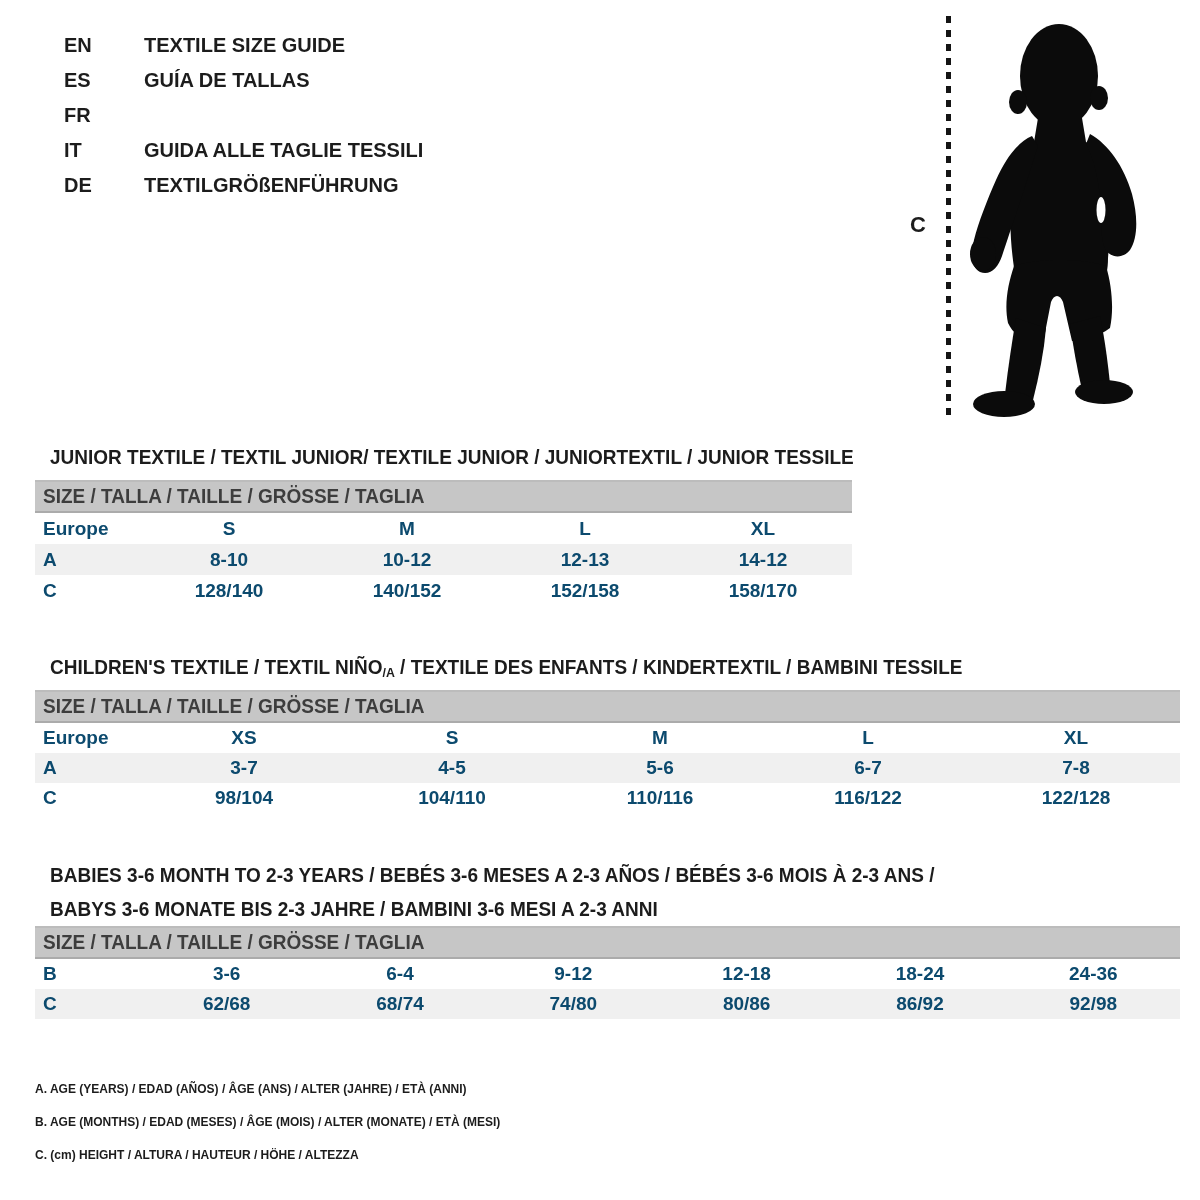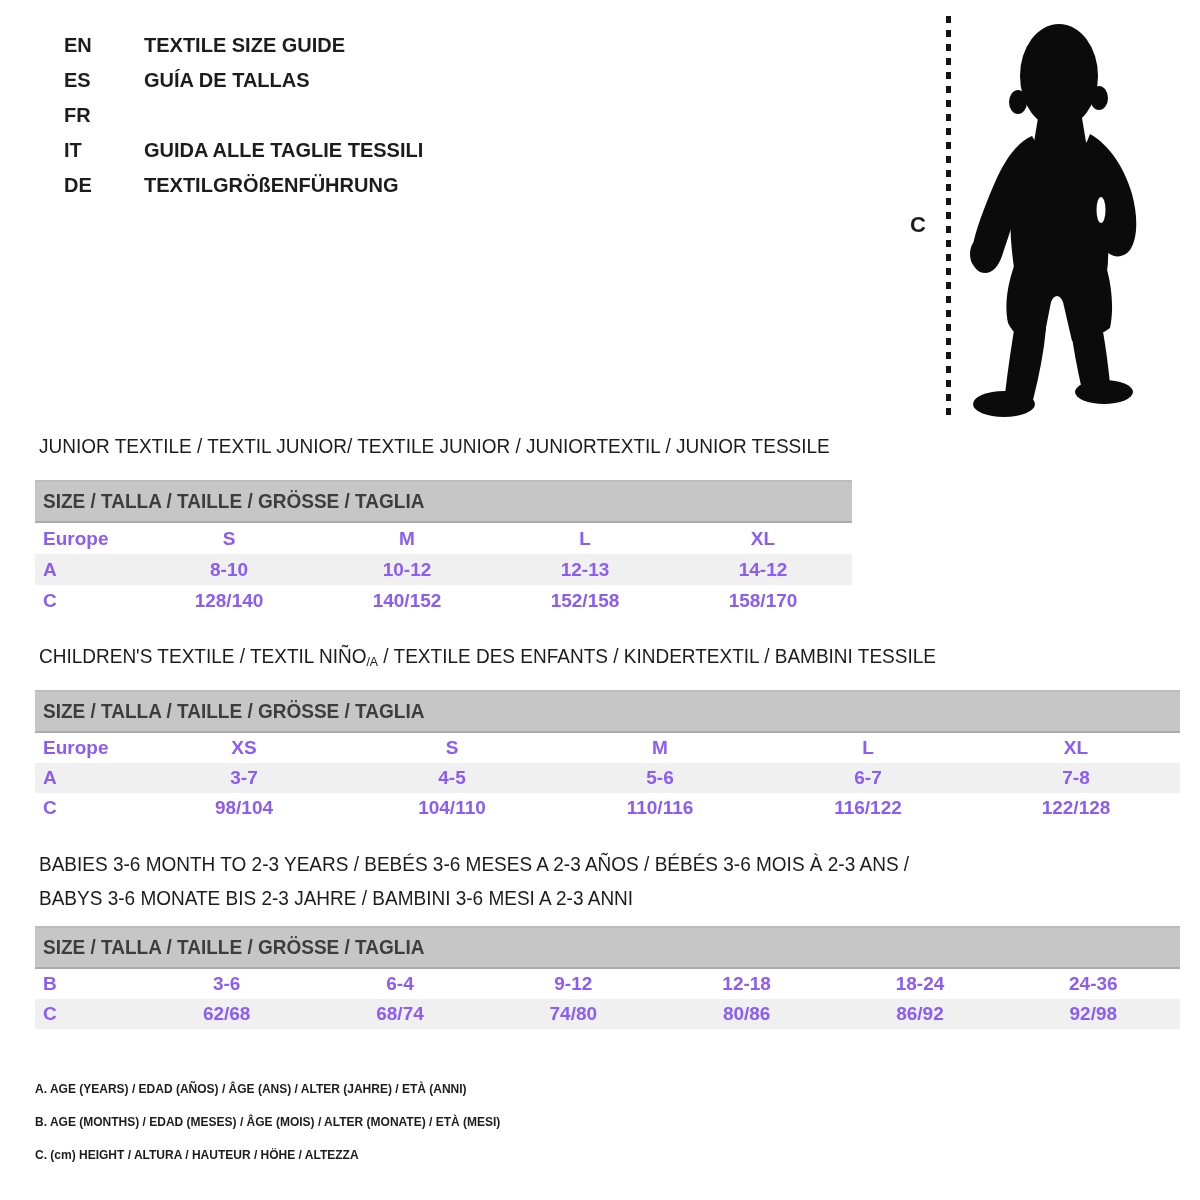--- a/index.html
+++ b/index.html
@@ -15,38 +15,38 @@
   .lang-row { display:flex; height:35px; align-items:center; font-size:20px; font-weight:700; }
   .lang-code { width:80px; flex:0 0 80px;margin-left:24px; }
 
   
   .dashed-line { position:absolute; left:946px; top:16px; width:5px; height:402px;
     background:repeating-linear-gradient(to bottom,#141414 0 7px,transparent 7px 14px); }
   .figure-c-label { position:absolute; left:910px; top:212px; font-size:22px; font-weight:700; }
   .toddler-svg { position:absolute; left:958px; top:18px; width:184px; height:402px; }
 
   
-  .table-title { position:absolute; left:35px; margin:4px; font-size:20px; font-weight:400; white-space:nowrap; }
+  .table-title { position:absolute; left:35px; margin:15px; font-size:20px; font-weight:700; white-space:nowrap; }
   #junior-title   { top:431px; }
   #children-title { top:641px; }
   #babies-title-1 { top:849px; }
   #babies-title-2 { top:883px; }
   .sub-small { font-size:13px; vertical-align:-3px; }
 
   
   .size-table { position:absolute; left:35px; }
   #junior-table   { top:480px; width:817px; }
   #children-table { top:690px; width:1145px; }
   #babies-table   { top:926px; width:1145px; }
 
-  .size-bar { height:43px; box-sizing:border-box; background:#c6c6c6;
+  .size-bar { height:33px; box-sizing:border-box; background:#c6c6c6;
     border-top:2px solid #bcbcbc; border-bottom:2px solid #ababab;
     display:flex; align-items:center; padding-left:8px;
     font-size:20px; font-weight:700; color:#3d3d3d; }
-  .trow { display:flex; height:31px; align-items:center; font-size:19px; font-weight:700; color:#8b5cf6; }
+  .trow { display:flex; height:31px; align-items:center; font-size:19px; font-weight:700; color:#0c4a6e; }
   #children-table .trow, #babies-table .trow { height:30px; }
   .trow.striped { background:#f0f0f0; }
   .tlabel { flex:0 0 105px; width:105px; padding-left:8px; box-sizing:border-box; }
   .tcell { flex:1 1 0; text-align:center; }
 
   
   .notes { position:absolute; left:35px; top:1072px; }
   .note-line { height:33px; display:flex; align-items:center; font-size:12px; font-weight:700; white-space:nowrap; }
 </style>
 </head>

